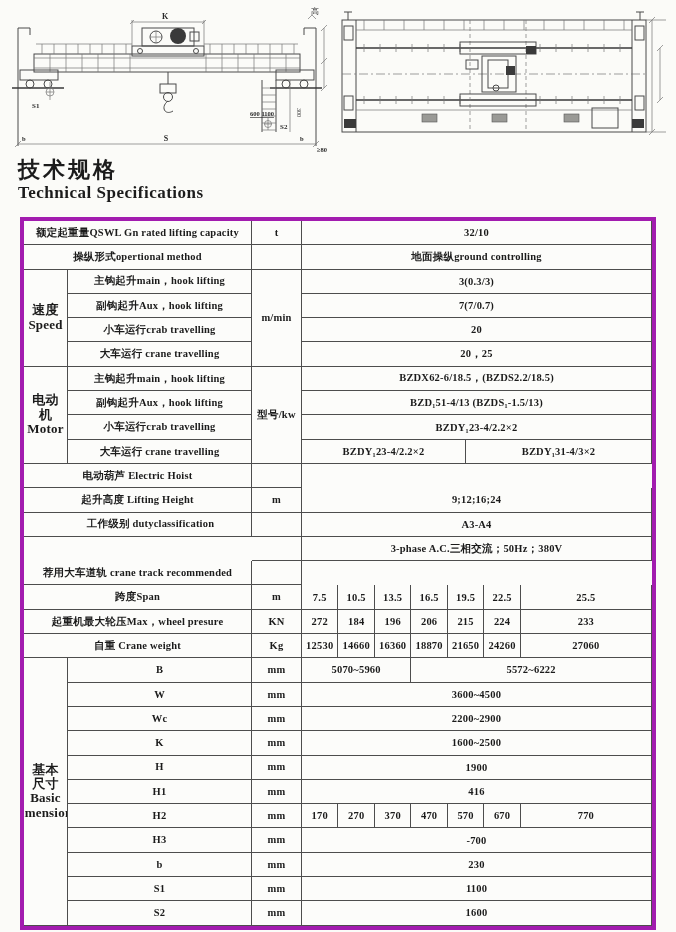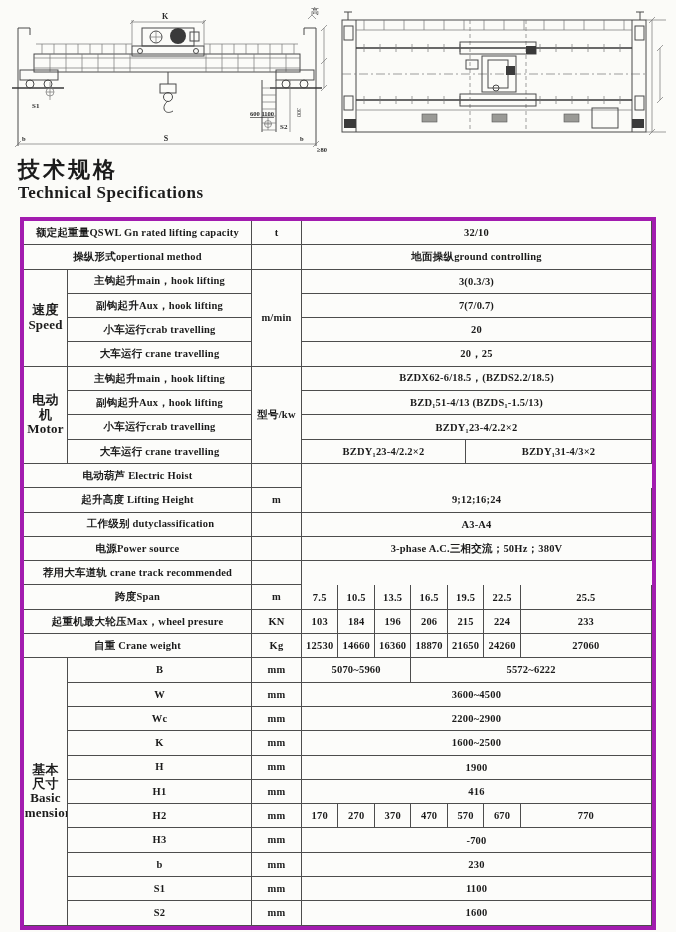--- a/index.html
+++ b/index.html
@@ -241,42 +241,41 @@
     <div class="cell" style="grid-area: 12 / 1 / auto / 3;">起升高度 Lifting Height</div>
     <div class="cell" style="grid-area: 12 / 3;">m</div>
     <div class="values-wrap" style="grid-area: 12 / 4;">
       <div class="vcell" style="width: 100%;">9;12;16;24</div>
     </div>
     <div class="cell" style="grid-area: 13 / 1 / auto / 3; padding-left: 28px;">工作级别 dutyclassification</div>
     <div class="cell" style="grid-area: 13 / 3;"></div>
     <div class="values-wrap" style="grid-area: 13 / 4;">
       <div class="vcell" style="width: 100%;">A3-A4</div>
     </div>
-    <div class="cell" style="grid-area: 14 / 1 / auto / 3;">电源Power source</div>
     <div class="cell" style="grid-area: 14 / 3;"></div>
     <div class="values-wrap" style="grid-area: 14 / 4;">
       <div class="vcell" style="width: 100%;">3-phase A.C.三相交流；50Hz；380V</div>
     </div>
     <div class="cell" style="grid-area: 15 / 1 / auto / 3;">荐用大车道轨 crane track recommended</div>
     <div class="cell" style="grid-area: 15 / 3;"></div>
     <div class="cell" style="grid-area: 16 / 1 / auto / 3;">跨度Span</div>
     <div class="cell" style="grid-area: 16 / 3;">m</div>
     <div class="values-wrap" style="grid-area: 16 / 4;">
       <div class="vcell" style="width: 10.45%;">7.5</div>
       <div class="vcell" style="width: 10.45%;">10.5</div>
       <div class="vcell" style="width: 10.45%;">13.5</div>
       <div class="vcell" style="width: 10.45%;">16.5</div>
       <div class="vcell" style="width: 10.45%;">19.5</div>
       <div class="vcell" style="width: 10.45%;">22.5</div>
       <div class="vcell" style="width: 37.3%;">25.5</div>
     </div>
     <div class="cell" style="grid-area: 17 / 1 / auto / 3;">起重机最大轮压Max，wheel presure</div>
     <div class="cell" style="grid-area: 17 / 3;">KN</div>
     <div class="values-wrap" style="grid-area: 17 / 4;">
-      <div class="vcell" style="width: 10.45%;">103</div>
+      <div class="vcell" style="width: 10.45%;">272</div>
       <div class="vcell" style="width: 10.45%;">184</div>
       <div class="vcell" style="width: 10.45%;">196</div>
       <div class="vcell" style="width: 10.45%;">206</div>
       <div class="vcell" style="width: 10.45%;">215</div>
       <div class="vcell" style="width: 10.45%;">224</div>
       <div class="vcell" style="width: 37.3%;">233</div>
     </div>
     <div class="cell" style="grid-area: 18 / 1 / auto / 3;">自重 Crane weight</div>
     <div class="cell" style="grid-area: 18 / 3;">Kg</div>
     <div class="values-wrap" style="grid-area: 18 / 4;">

